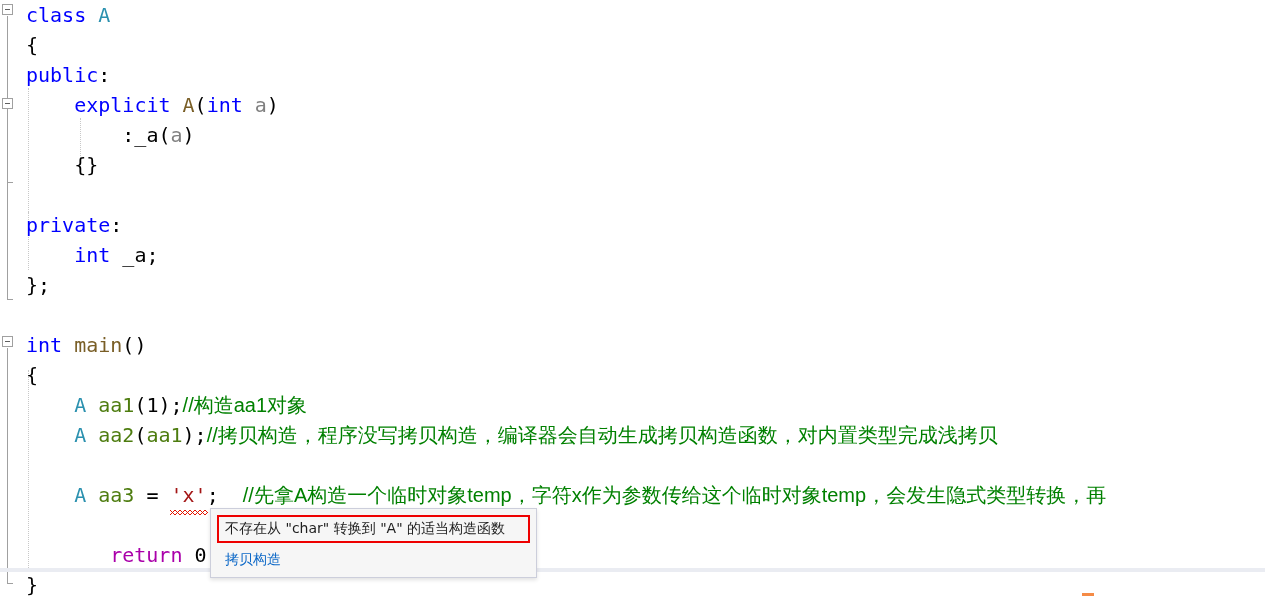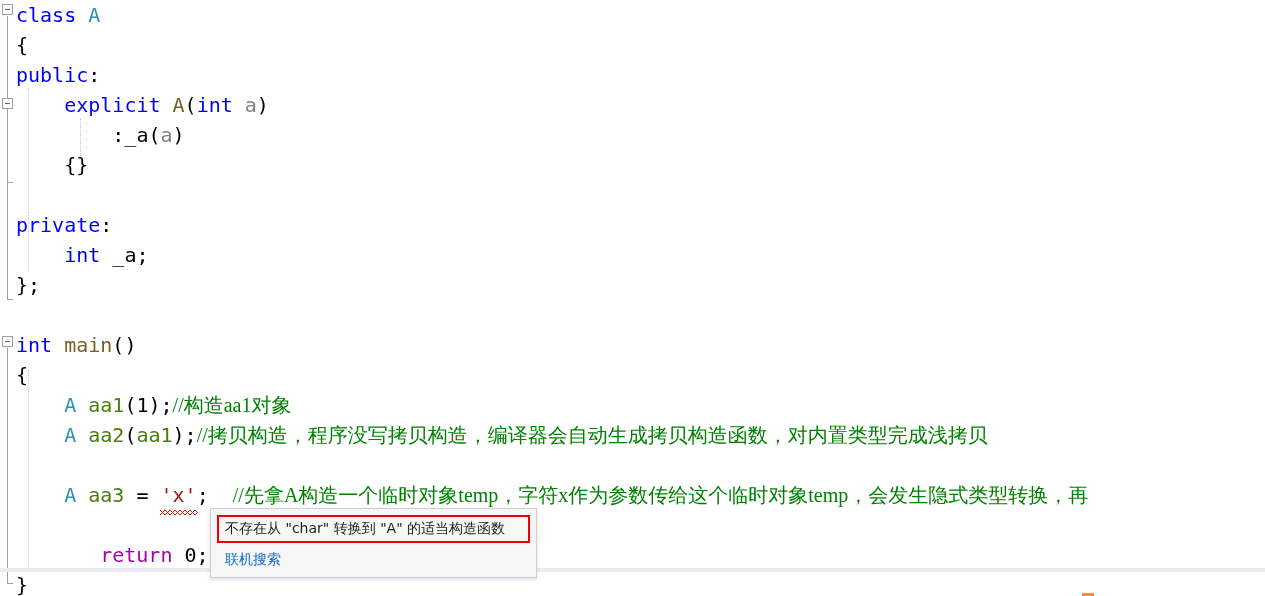--- a/index.html
+++ b/index.html
@@ -30,32 +30,32 @@
     width: 1265px;
     font-family: "DejaVu Sans Mono", "Liberation Mono", monospace;
     font-size: 20px;
     line-height: 30px;
     white-space: pre;
   }
   .line {
     position: relative;
     height: 30px;
     white-space: pre;
-    padding-left: 16px;
+    padding-left: 26px;
     box-sizing: border-box;
   }
 
   
   .kw      { color: #0000ff; }
   .type    { color: #2b91af; }
   .fn      { color: #795e26; }
   .ident   { color: #4d7c0f; }
   .param   { color: #808080; }
   .plain   { color: #000000; }
-  .cmt     { color: #008000; font-family: Liberation Serif, serif; }
+  .cmt     { color: #008000; font-family: Liberation Sans, sans-serif; }
   .str     { color: #a31515; }
   .ret     { color: #aa00aa; margin-left: 36px; }
   .num     { color: #000000; }
 
   
   .squiggle {
     position: relative;
     display: inline-block;
   }
   .squiggle::after {
@@ -174,19 +174,19 @@
   <div class="guide" style="left:28px; top:370px; height:200px;"></div>
 
   <div class="fold" style="left:2px; top:4px;"></div>
   <div class="fold" style="left:2px; top:98px;"></div>
   <div class="fold" style="left:2px; top:336px;"></div>
 
   <div class="code"><div class="line"><span class="kw">class</span><span class="plain"> </span><span class="type">A</span></div><div class="line"><span class="plain">{</span></div><div class="line"><span class="kw">public</span><span class="plain">:</span></div><div class="line"><span class="plain">    </span><span class="kw">explicit</span><span class="plain"> </span><span class="fn">A</span><span class="plain">(</span><span class="kw">int</span><span class="plain"> </span><span class="param">a</span><span class="plain">)</span></div><div class="line"><span class="plain">        :_a(</span><span class="param">a</span><span class="plain">)</span></div><div class="line"><span class="plain">    {}</span></div><div class="line">&nbsp;</div><div class="line"><span class="kw">private</span><span class="plain">:</span></div><div class="line"><span class="plain">    </span><span class="kw">int</span><span class="plain"> _a;</span></div><div class="line"><span class="plain">};</span></div><div class="line">&nbsp;</div><div class="line"><span class="kw">int</span><span class="plain"> </span><span class="fn">main</span><span class="plain">()</span></div><div class="line"><span class="plain">{</span></div><div class="line"><span class="plain">    </span><span class="type">A</span><span class="plain"> </span><span class="ident">aa1</span><span class="plain">(</span><span class="num">1</span><span class="plain">);</span><span class="cmt">//构造aa1对象</span></div><div class="line"><span class="plain">    </span><span class="type">A</span><span class="plain"> </span><span class="ident">aa2</span><span class="plain">(</span><span class="ident">aa1</span><span class="plain">);</span><span class="cmt">//拷贝构造，程序没写拷贝构造，编译器会自动生成拷贝构造函数，对内置类型完成浅拷贝</span></div><div class="line">&nbsp;</div><div class="line"><span class="plain">    </span><span class="type">A</span><span class="plain"> </span><span class="ident">aa3</span><span class="plain"> = </span><span class="squiggle"><span class="str">'x'</span></span><span class="plain">;  </span><span class="cmt">//先拿A构造一个临时对象temp，字符x作为参数传给这个临时对象temp，会发生隐式类型转换，再</span></div><div class="line">&nbsp;</div><div class="line"><span class="plain">    </span><span class="ret">return</span><span class="plain"> </span><span class="num">0</span><span class="plain">;</span></div><div class="line"><span class="plain">}</span></div></div>
 
   <div class="tooltip">
     <div class="tooltip-msg">不存在从 "char" 转换到 "A" 的适当构造函数</div>
-    <div class="tooltip-link">联机搜索</div>
+    <div class="tooltip-link">拷贝构造</div>
   </div>
 
   <div class="hsep"></div>
   <div class="marker"></div>
 
 </div>
 
 </body></html>

